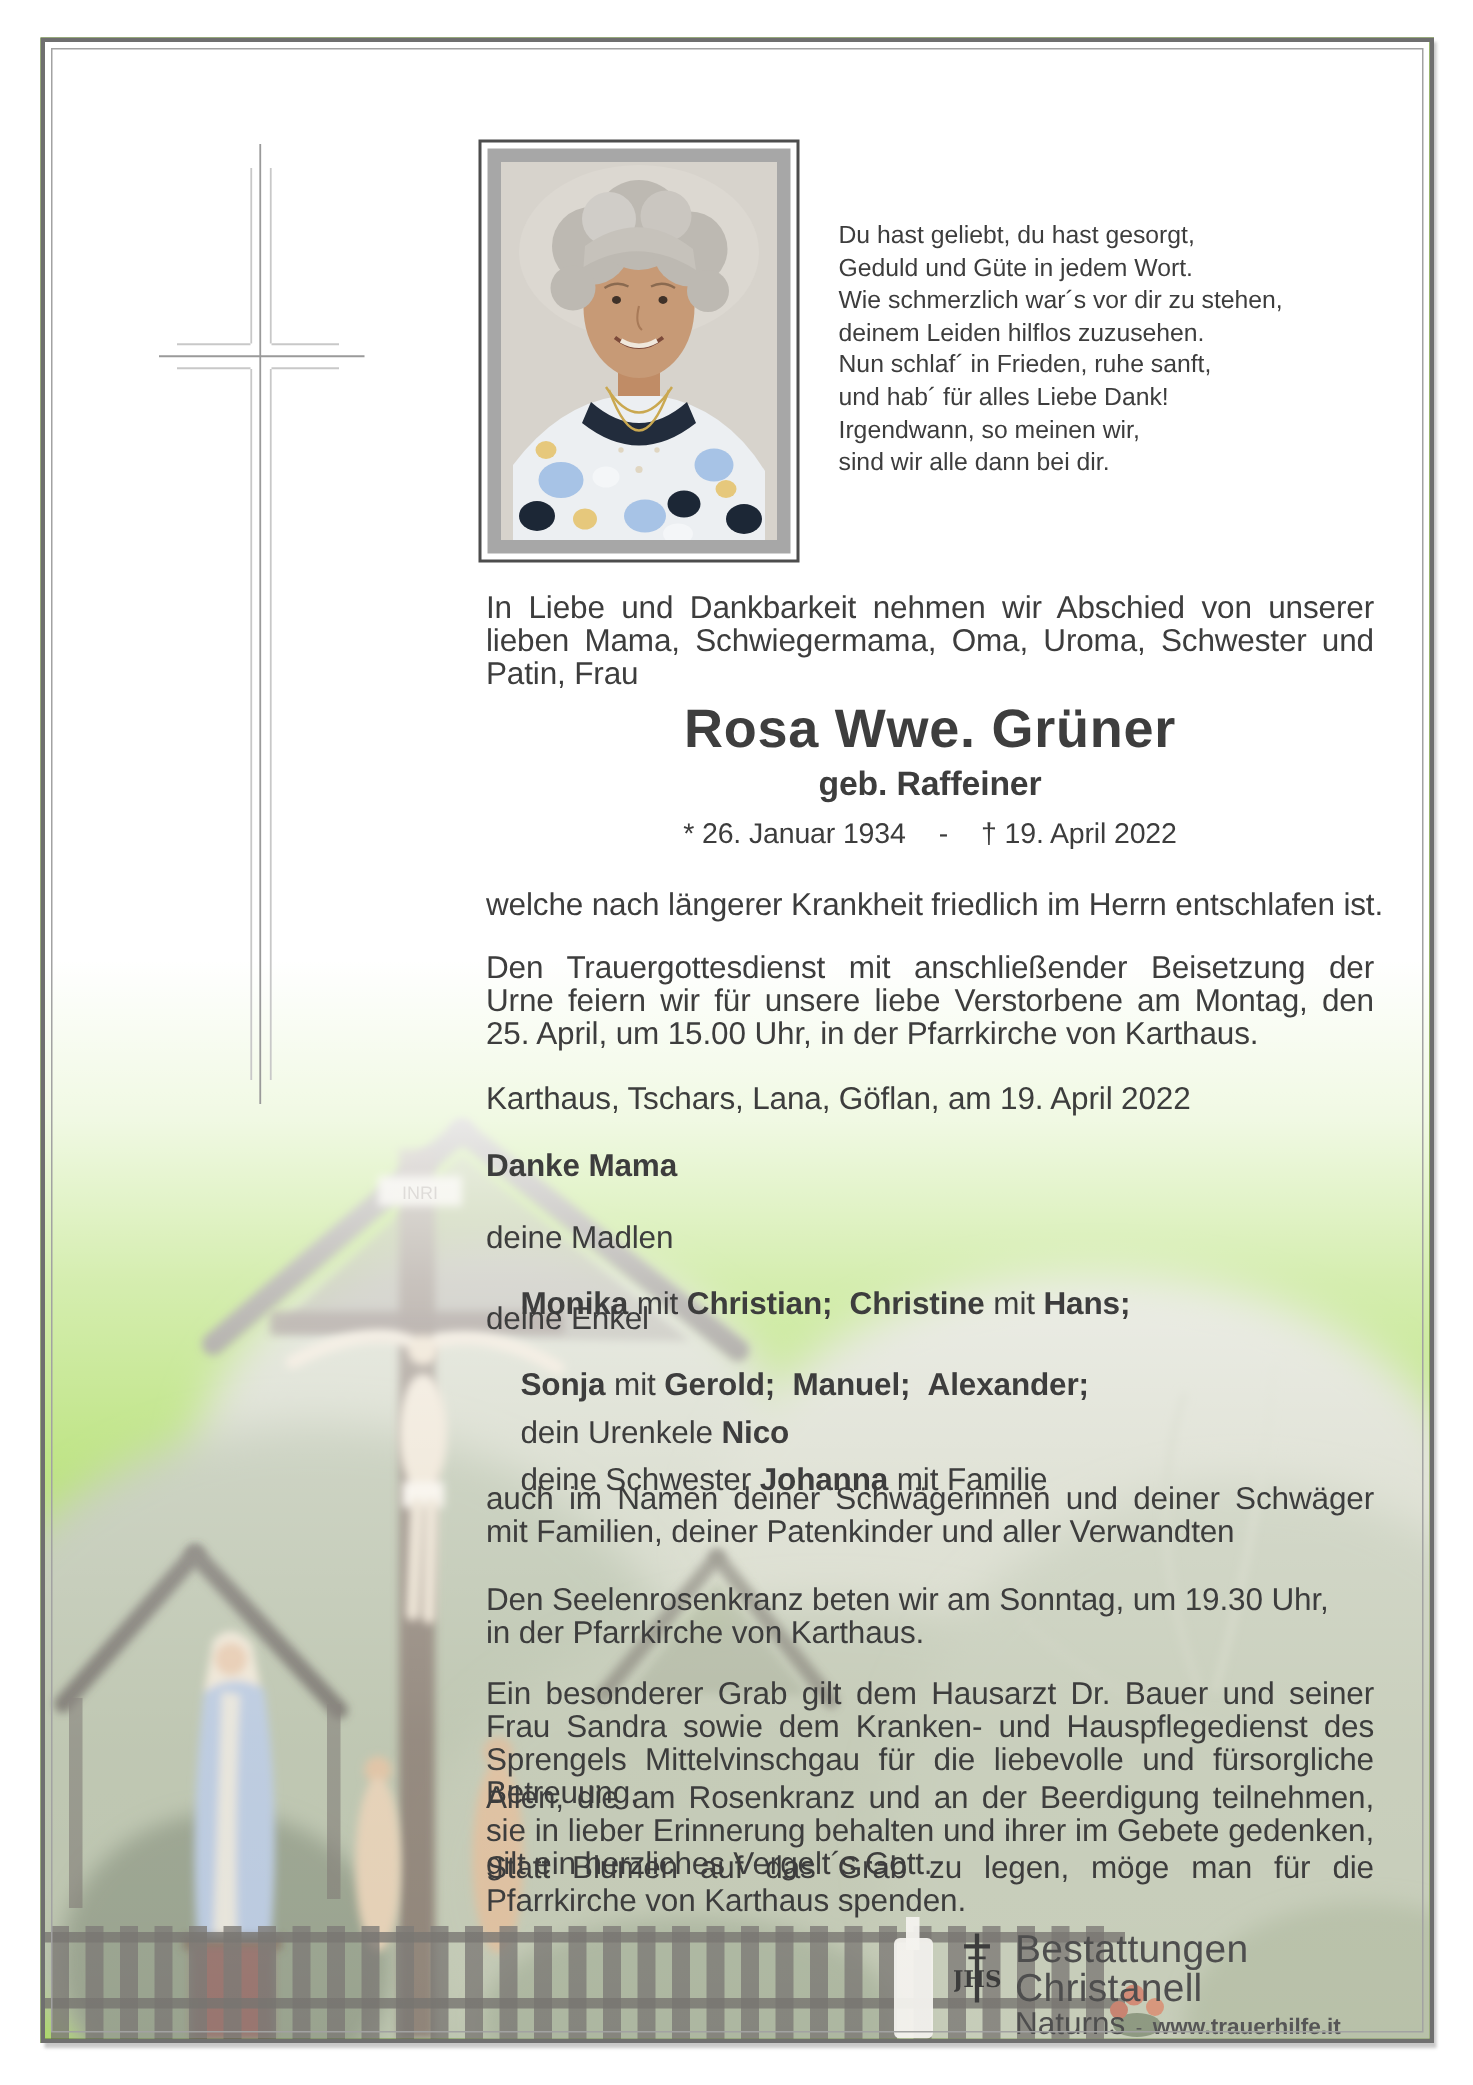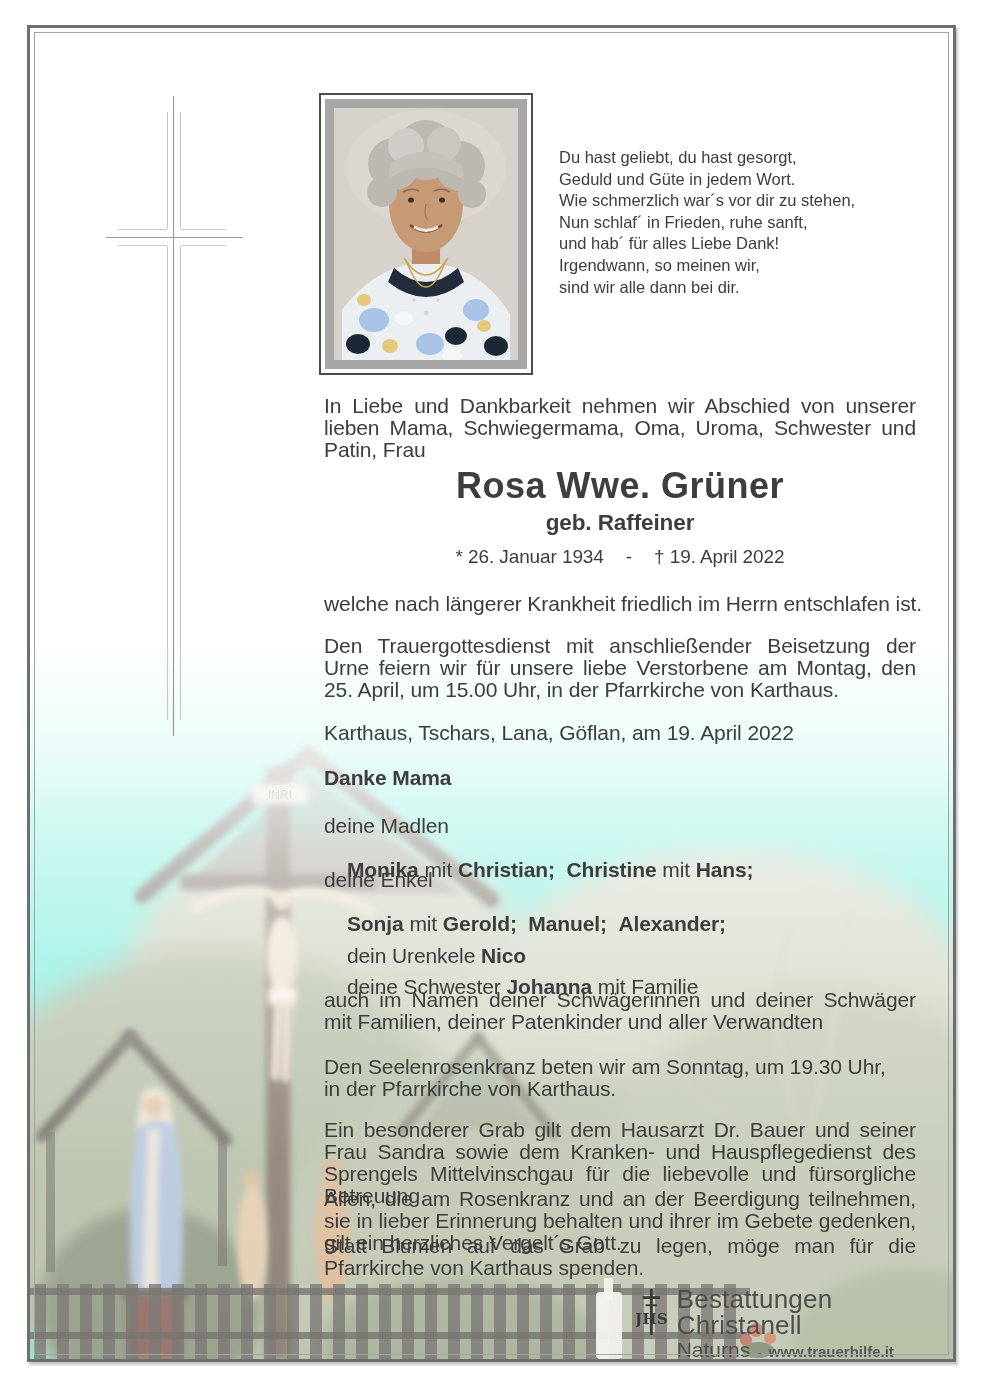--- a/index.html
+++ b/index.html
@@ -5,21 +5,21 @@
   * { box-sizing: border-box; }
   html,body { margin:0; padding:0; }
   body {
     width: 982px; height: 1390px; position: relative; overflow: hidden;
     background: #ffffff;
     font-family: "Liberation Sans", sans-serif;
     color: #3d3d3d;
   }
   .card {
     position: absolute; left: 27px; top: 25px; width: 929px; height: 1337px;
-    background: #5eead4; border: 3px solid #6f6f6f;
+    background: #84cc16; border: 3px solid #6f6f6f;
     box-shadow: 2px 3px 2px rgba(130,130,130,.45);
   }
   .card-inner-line {
     position: absolute; inset: 4px; border: 1px solid #a2a2a2;
     z-index: 6; pointer-events: none;
   }
   .bg-svg   { position: absolute; inset: 0; width: 100%; height: 100%; z-index: 1; }
   .cross-svg{ position: absolute; inset: 0; width: 100%; height: 100%; z-index: 2; }
   .txt { position: absolute; z-index: 4; font-size: 21px; line-height: 22px; letter-spacing: -0.1px; }
   .just   { text-align: justify; width: 592px; }
@@ -220,20 +220,21 @@
           <circle cx="104" cy="192" r="1.8" fill="#e0d6c2" stroke="none"></circle>
         </g>
       </svg>
     </div>
   </div>
 
   <div class="poem">
     <div>Du hast geliebt, du hast gesorgt,</div>
     <div>Geduld und Güte in jedem Wort.</div>
     <div>Wie schmerzlich war´s vor dir zu stehen,</div>
+    <div>deinem Leiden hilflos zuzusehen.</div>
     <div>Nun schlaf´ in Frieden, ruhe sanft,</div>
     <div>und hab´ für alles Liebe Dank!</div>
     <div>Irgendwann, so meinen wir,</div>
     <div>sind wir alle dann bei dir.</div>
   </div>
 
   <div class="txt just" style="left:294px;top:367px">In Liebe und Dankbarkeit nehmen wir Abschied von unserer lieben Mama, Schwiegermama, Oma, Uroma, Schwester und Patin, Frau</div>
 
   <div class="txt center deceased-name" style="left:294px;top:437px">Rosa Wwe. Grüner</div>
   <div class="txt center maiden" style="left:294px;top:482px">geb. Raffeiner</div>

